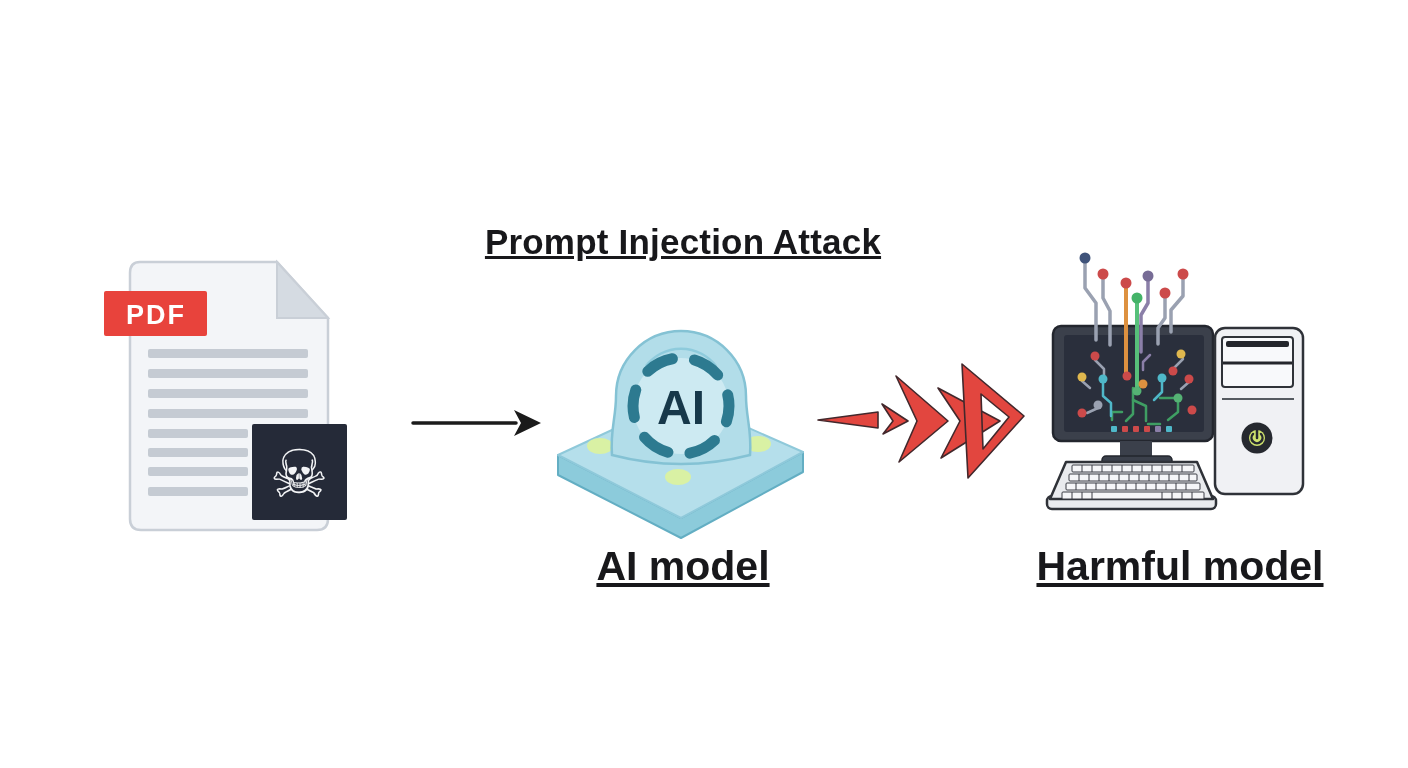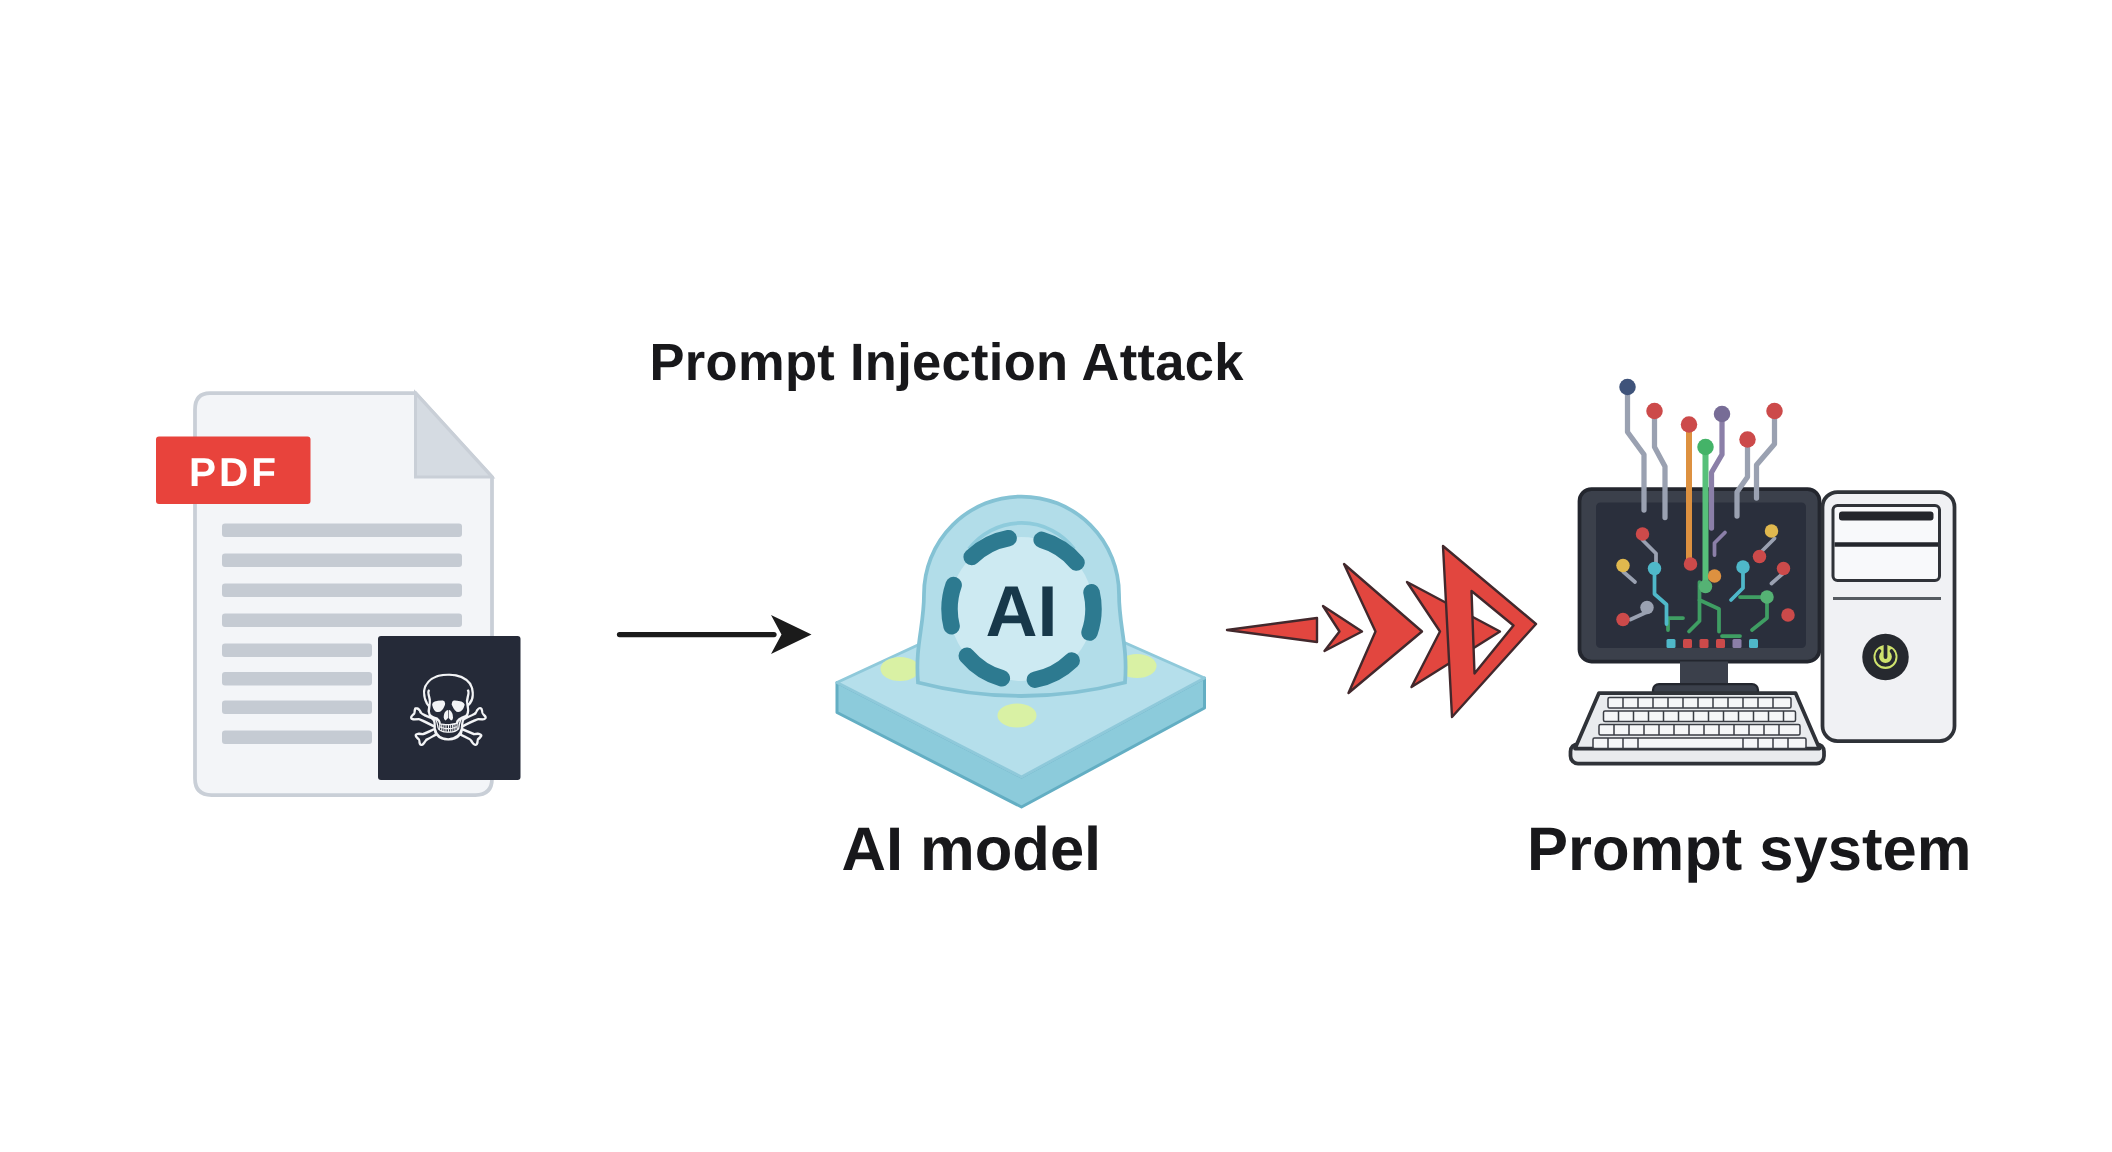--- a/index.html
+++ b/index.html
@@ -6,23 +6,24 @@
   .canvas{
     position:relative;
     width:1408px;height:768px;
     background:#ffffff;
     overflow:hidden;
     font-family:"Liberation Sans", sans-serif;
   }
   .art{position:absolute;left:0;top:0;}
   .caption{
     position:absolute;
-    text-align:left;
+    text-align:center;
     color:#18181b;
     font-family:"Liberation Sans", sans-serif;
+    text-decoration:underline;
   }
   .title{
     left:433px;top:222px;width:500px;
     font-size:35px;font-weight:700;letter-spacing:.2px;
   }
   .node-label{font-size:41px;font-weight:600;}
   .ai-label{left:561px;top:543px;width:244px;}
   .system-label{left:1018px;top:543px;width:324px;}
   .svgtext{font-family:"Liberation Sans", sans-serif;}
   .skulltext{font-family:"DejaVu Sans", sans-serif;}
@@ -174,14 +175,14 @@
           <circle cx="1257" cy="438" r="8" fill="#cfe36d"></circle>
           <path d="M1257,430.5 V438" stroke="#26292f" stroke-width="2.5" stroke-linecap="round" fill="none"></path>
           <path d="M1253,434 A5.5,5.5 0 1 0 1261,434" stroke="#26292f" stroke-width="2.5" fill="none" stroke-linecap="round"></path>
         </g>
       </g>
     </g>
   </svg>
 
   <div class="caption title">Prompt Injection Attack</div>
   <div class="caption node-label ai-label">AI model</div>
-  <div class="caption node-label system-label">Prompt system</div>
+  <div class="caption node-label system-label">Harmful model</div>
 </div>
 
 </body></html>

